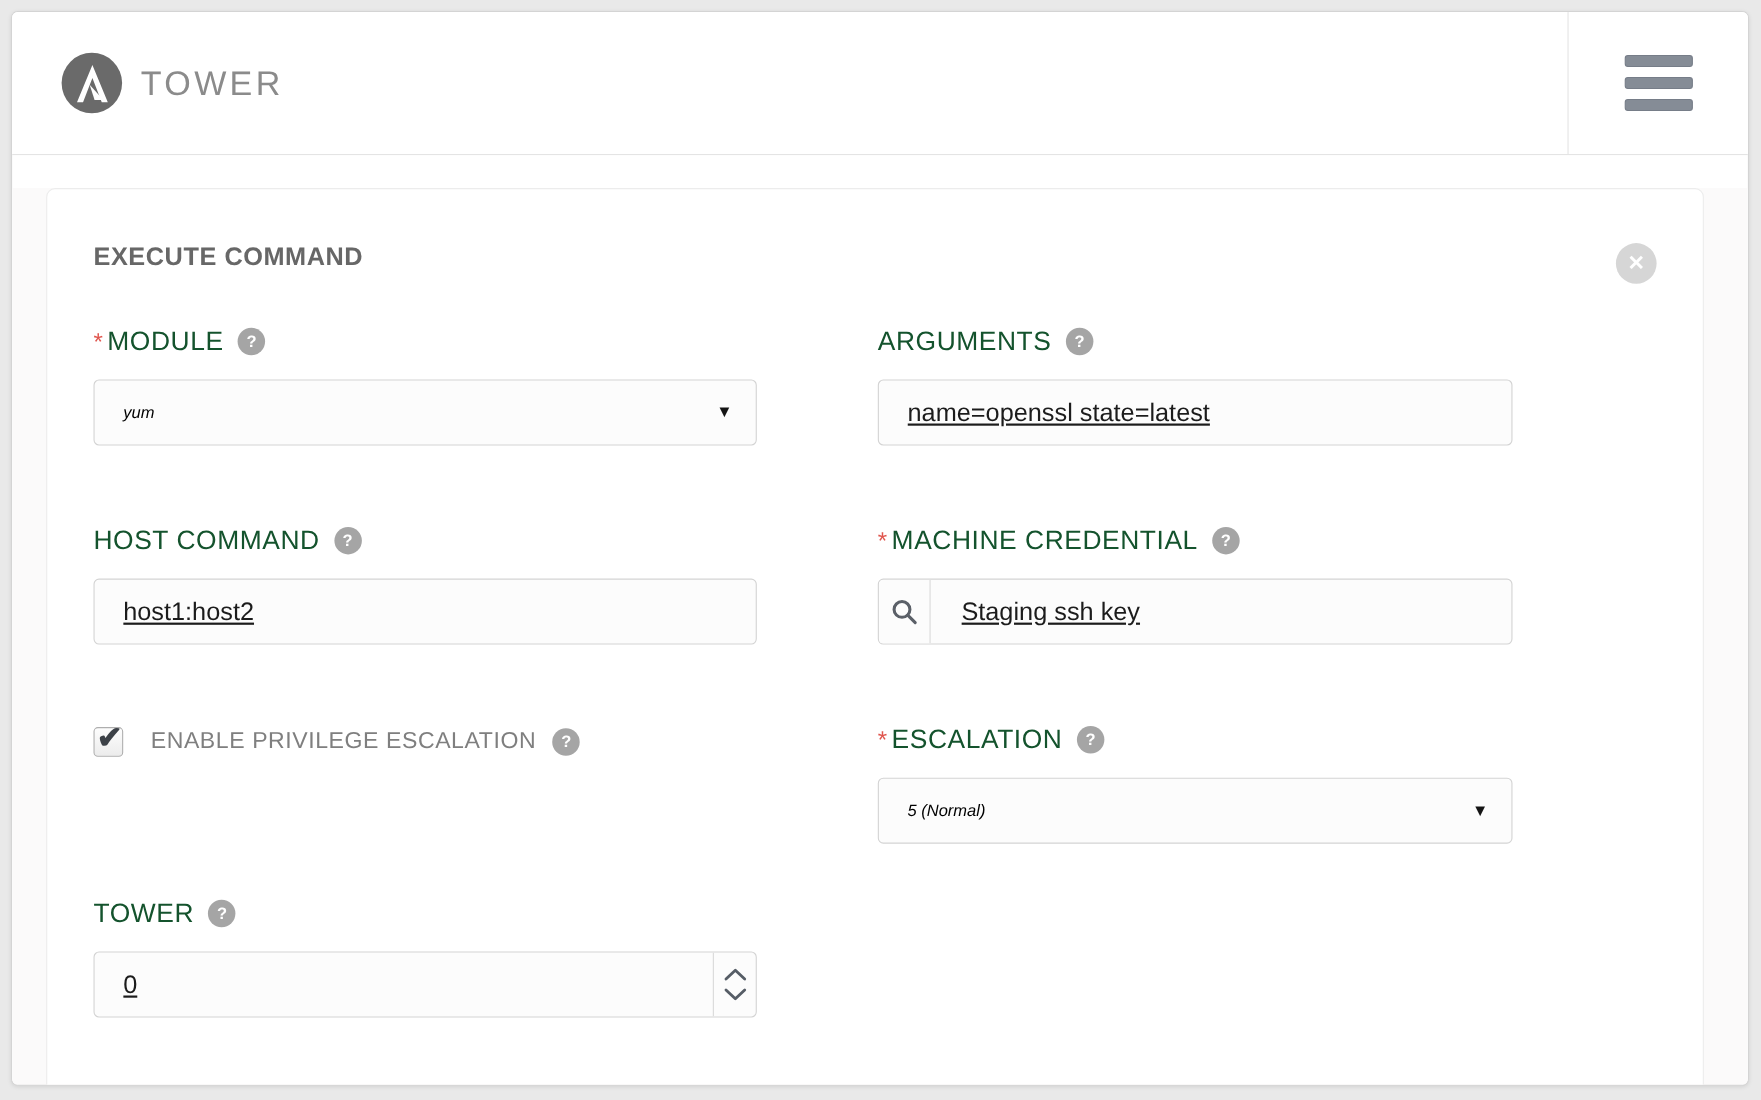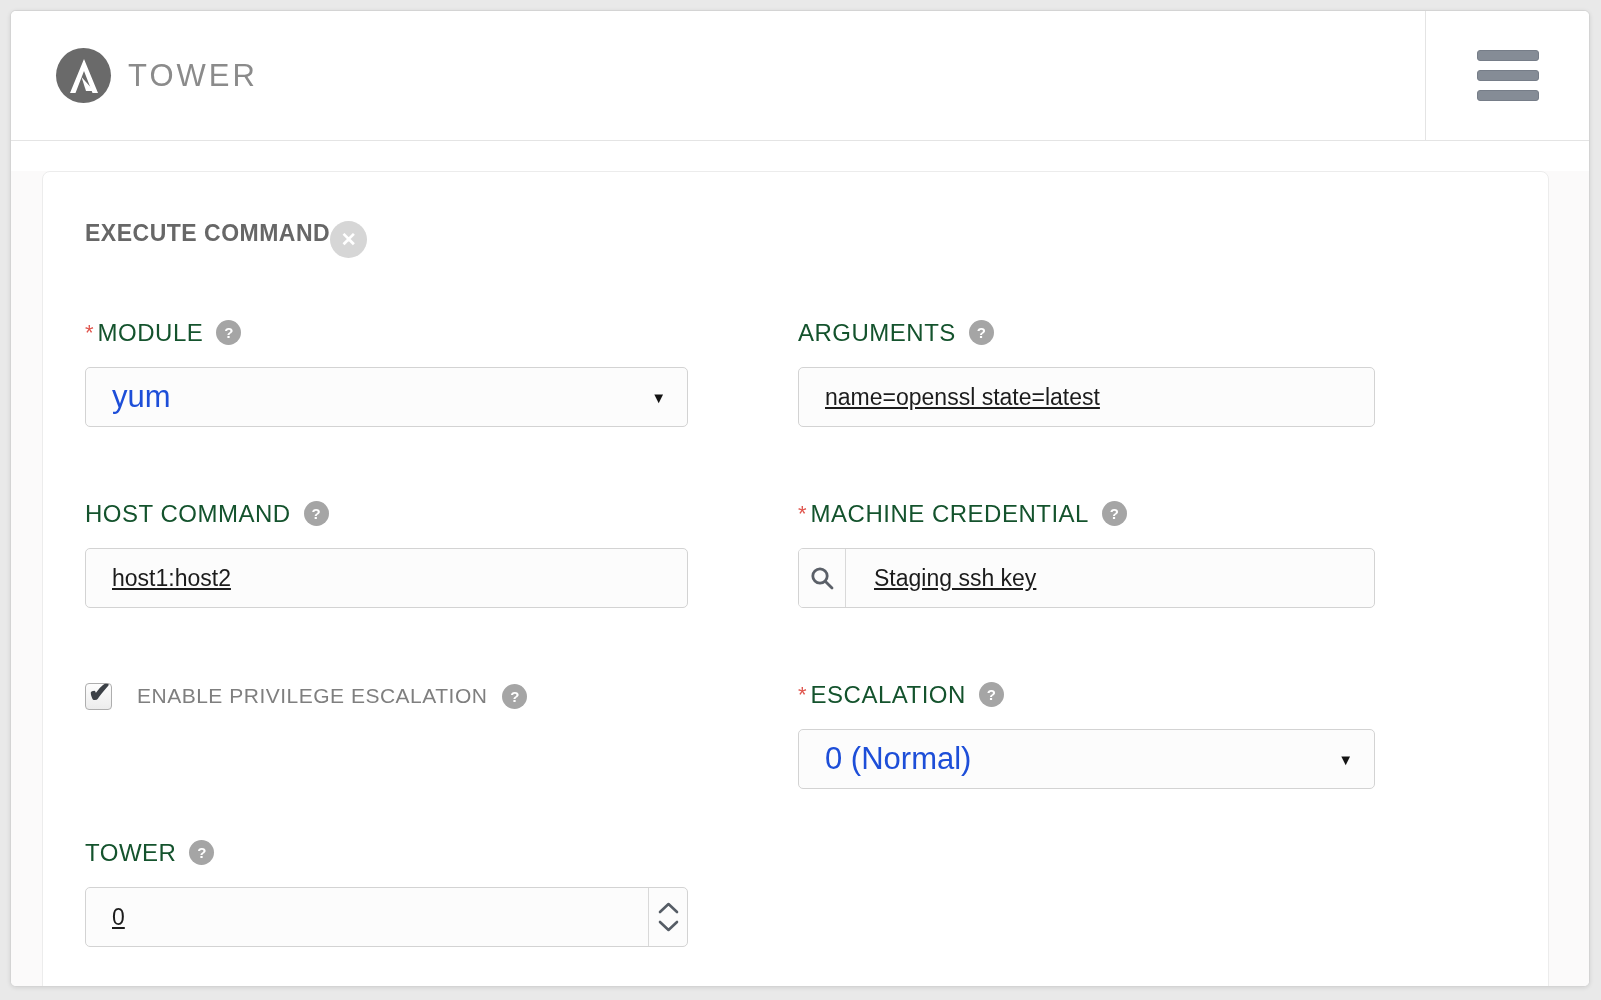--- a/index.html
+++ b/index.html
@@ -59,22 +59,22 @@
   }
   .card {
     margin: 30px 40px 0 31px;
     background: #fff;
     border: 1px solid #ececec;
     border-radius: 8px;
     padding: 46px 42px;
     height: 1000px;
   }
   .card-head {
-    display: flex; justify-content: flex-start; align-items: flex-start;
-    margin-bottom: 62px;
+    display: flex; justify-content: space-between; align-items: flex-start;
+    margin-bottom: 40px;
     height: 40px;
   }
   .card-title {
     margin: 0;
     font-size: 23px; font-weight: 700;
     color: #676767;
     letter-spacing: 0.5px;
     line-height: 30px;
   }
   .close-btn {
@@ -126,23 +126,24 @@
     height: 60px;
     border: 1px solid #d3d3d3;
     border-radius: 5px;
     background: #fcfcfc;
     width: 100%;
     display: flex;
     align-items: center;
     overflow: hidden;
   }
   .select-value {
-    font-size: 31px; color: #1d4ed8;
+    font-size: 15px; color: #000000;
     padding-left: 26px;
     flex: 1;
+    font-style: italic;
   }
   .caret {
     position: absolute; right: 21px; top: 50%;
     transform: translateY(-50%);
     font-size: 15px; color: #141414;
   }
   .text-input {
     border: none; background: transparent; outline: none;
     font-family: "Liberation Sans", sans-serif;
     font-size: 23px; color: #1c1c1c;
@@ -320,21 +321,21 @@
             </div>
           </div>
 
           <div class="form-group">
             <div class="label-row">
               <span class="req-star">*</span>
               <span class="field-label">ESCALATION</span>
               <span class="help-icon">?</span>
             </div>
             <div class="field-box">
-              <span class="select-value">0 (Normal)</span>
+              <span class="select-value">5 (Normal)</span>
               <span class="caret">▼</span>
             </div>
           </div>
 
         </div>
       </div>
 
     </div>
   </div>
 </div>

